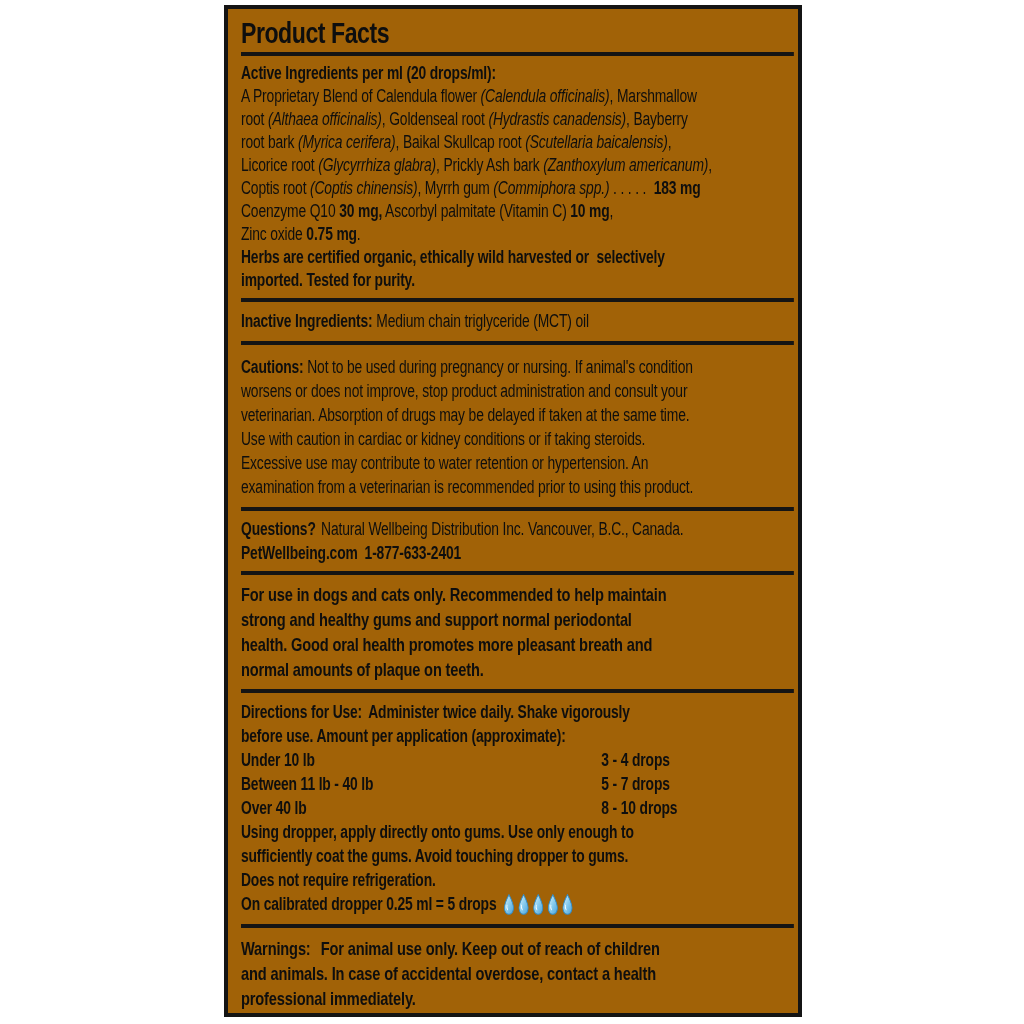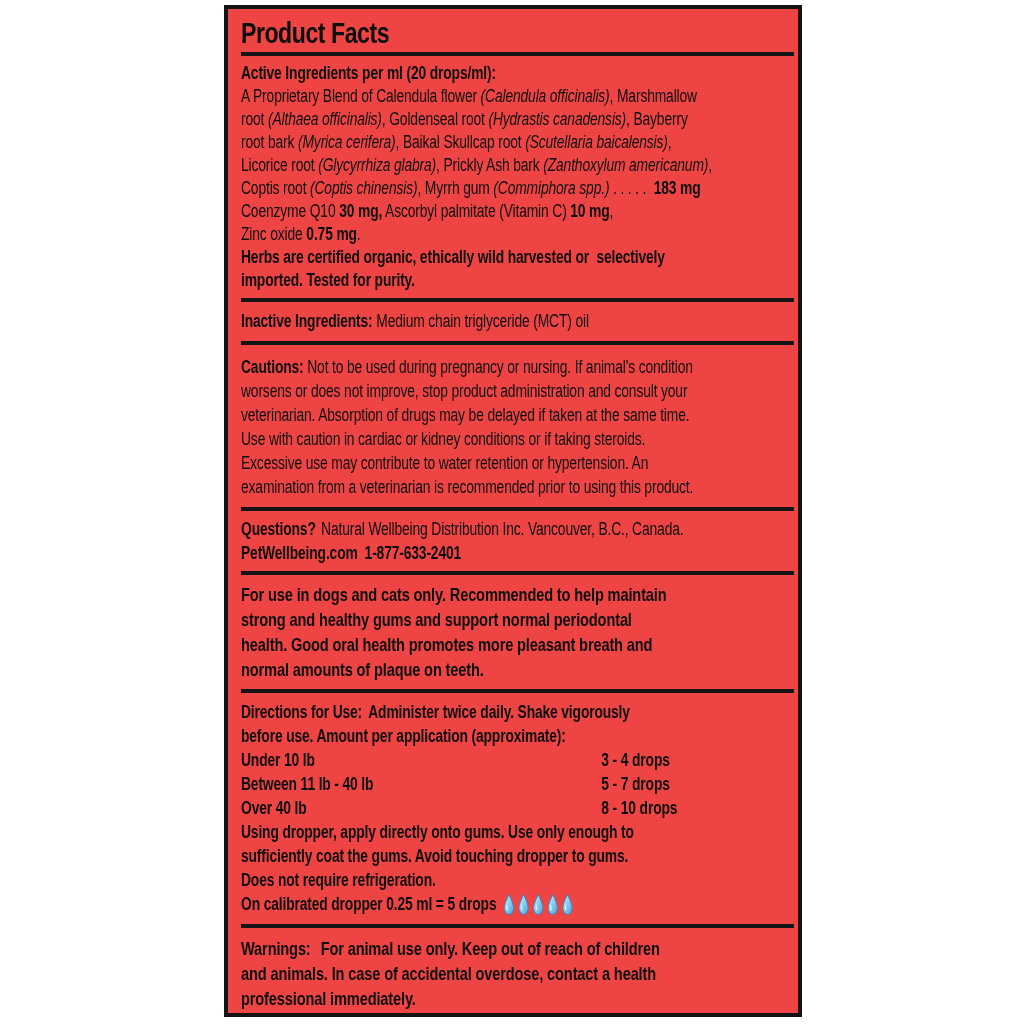--- a/index.html
+++ b/index.html
@@ -1,17 +1,17 @@
 <!DOCTYPE html>
 <html><head>
 <meta charset="utf-8">
 <style>
   html,body{margin:0;padding:0;background:#ffffff;}
   body{width:1024px;height:1024px;position:relative;font-family:"Liberation Sans",sans-serif;color:#0e0e0e;}
-  .label-box{position:absolute;left:224px;top:5px;width:578px;height:1012px;box-sizing:border-box;border:4px solid #141414;background:#ef4444;overflow:hidden;}
+  .label-box{position:absolute;left:224px;top:5px;width:578px;height:1012px;box-sizing:border-box;border:4px solid #141414;background:#a16207;overflow:hidden;}
   .content{position:absolute;left:13px;top:7px;width:718px;transform:scaleX(0.77);transform-origin:0 0;font-size:18px;line-height:23px;letter-spacing:-0.2px;}
   .title{font-size:30px;line-height:34px;font-weight:bold;letter-spacing:-0.6px;margin:0 0 2px 0;}
   .rule{height:4px;background:#141414;}
   .seg{white-space:pre-wrap;}
   [data-bind],[data-bind-lines]{white-space:pre-wrap;}
   .bd{font-weight:bold;}
   .it{font-style:italic;}
   .sec-heading{font-weight:bold;}
   .active-body{margin:0;}
   .cert-note{font-weight:bold;margin-bottom:6px;}

